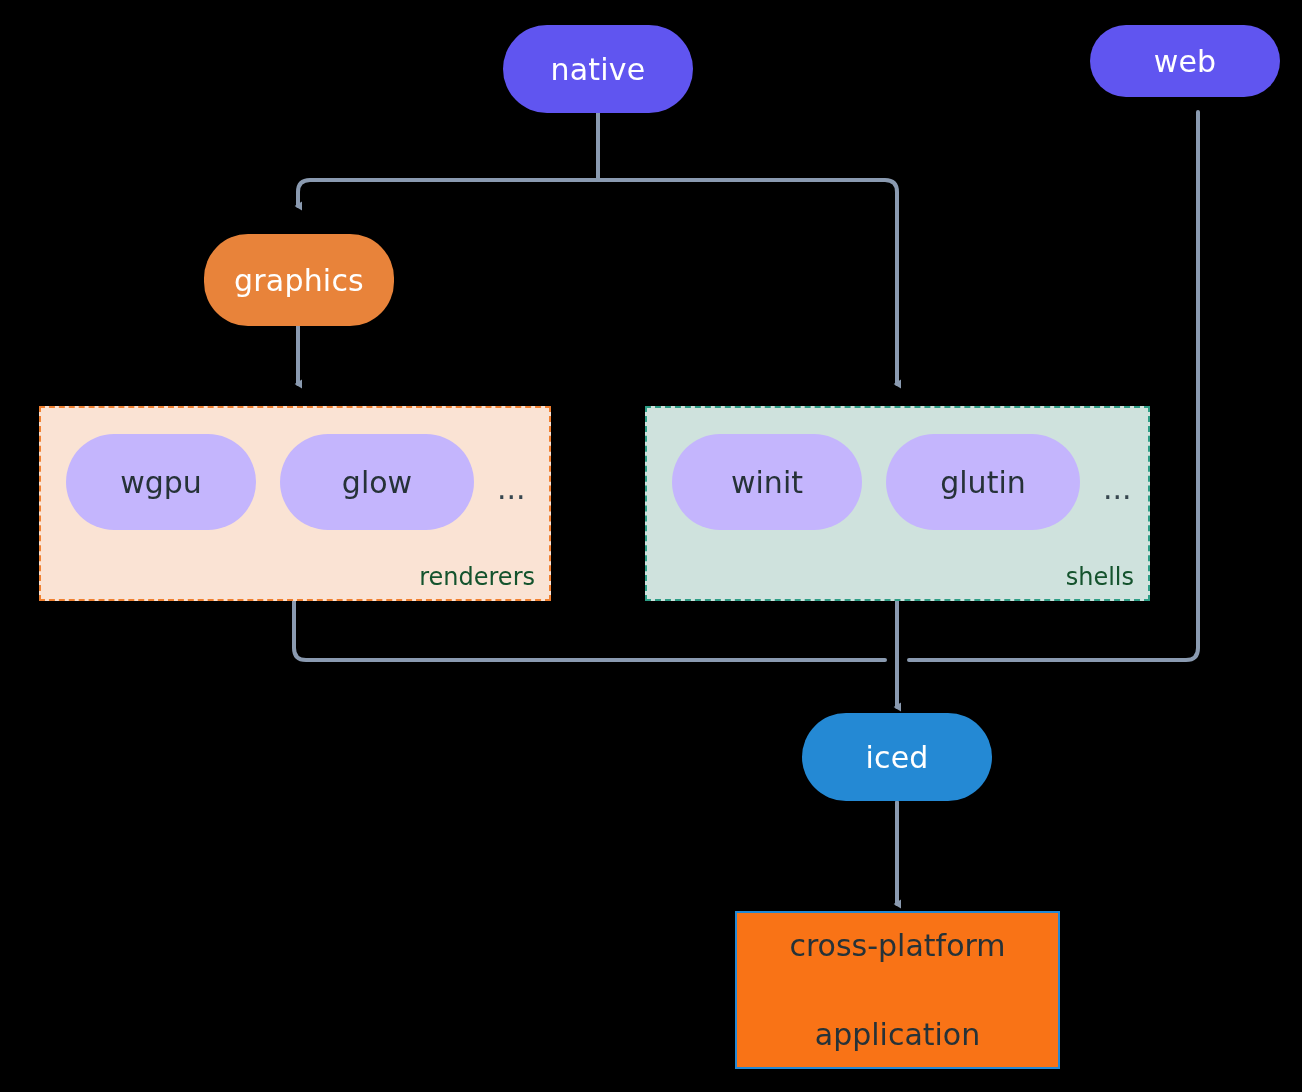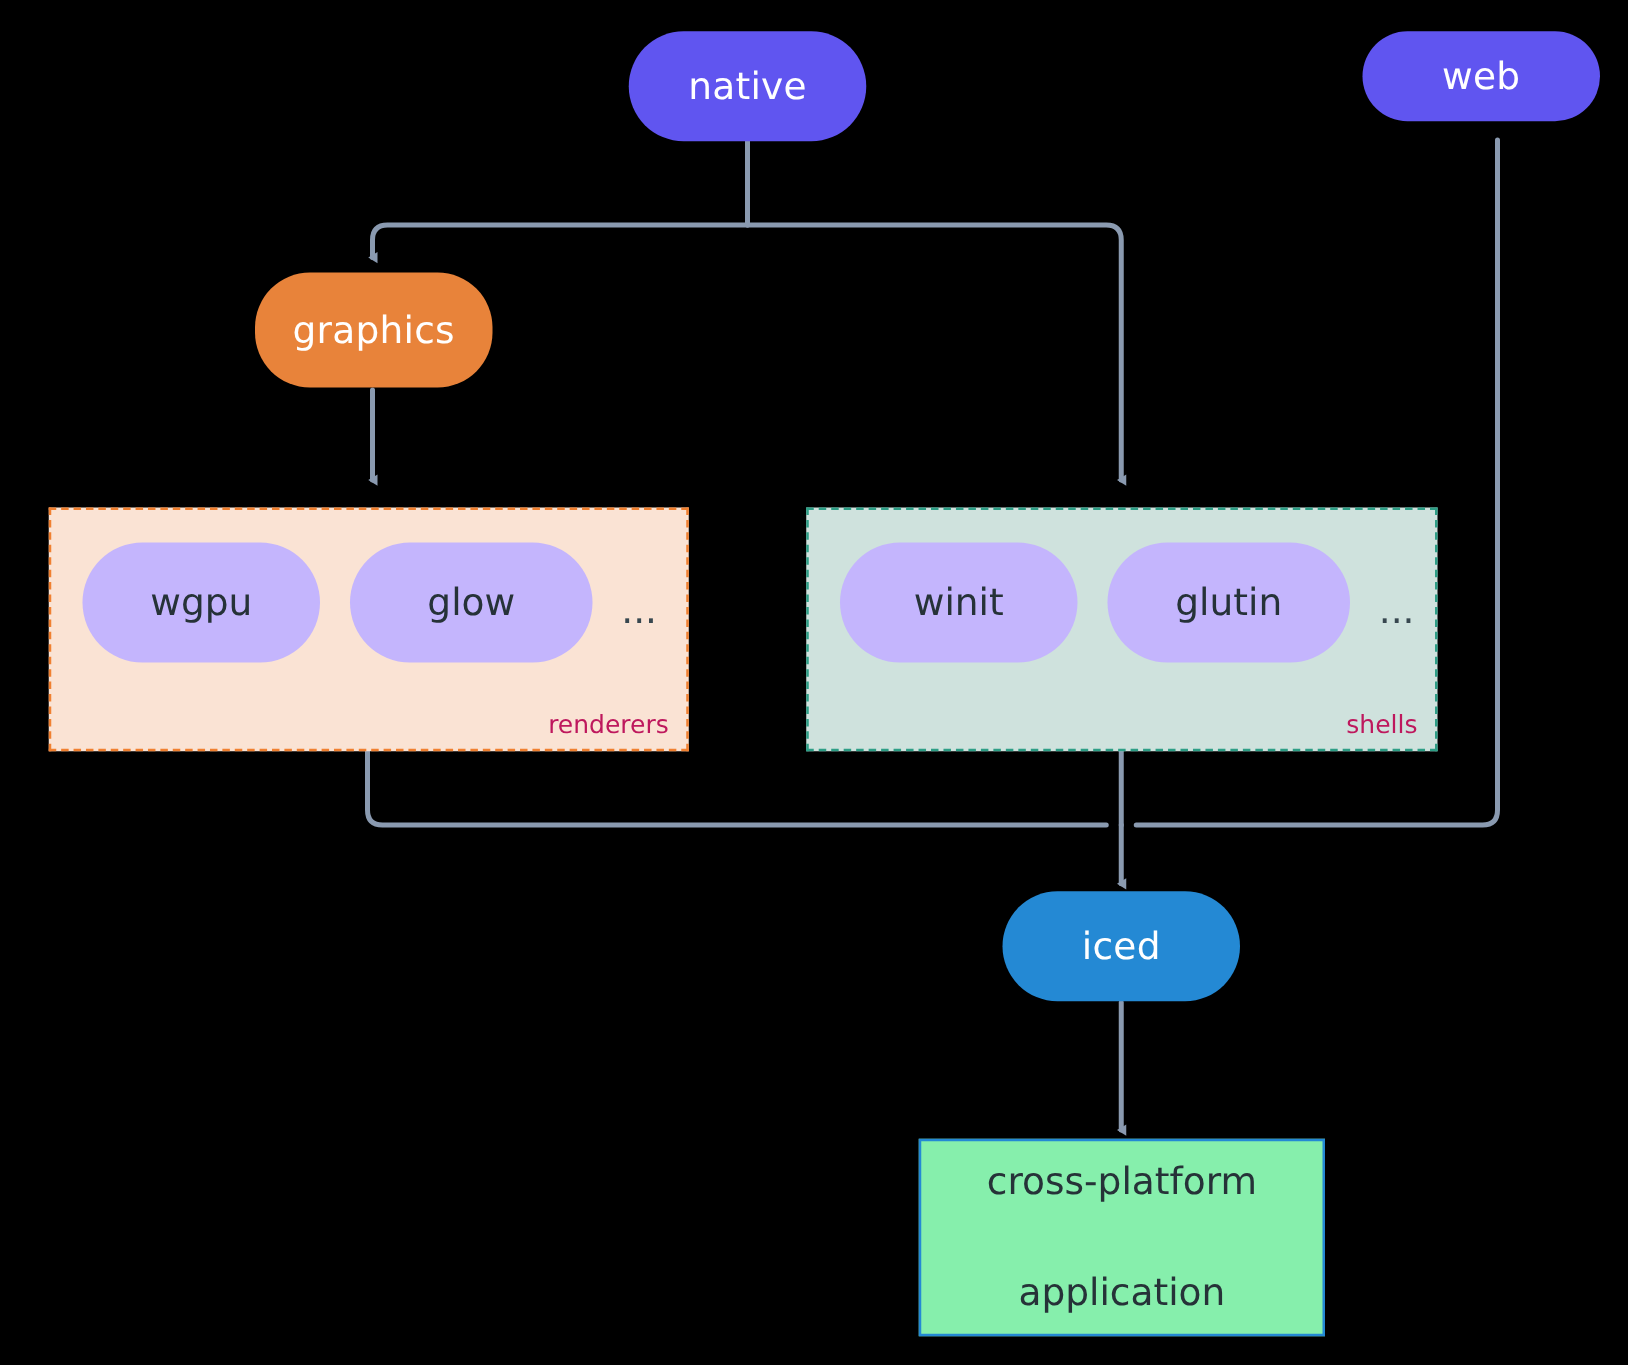--- a/index.html
+++ b/index.html
@@ -74,22 +74,22 @@
     border: 2px dashed #f08030;
   }
   .cluster-shells {
     background: #cfe2dd;
     border: 2px dashed #2e9e86;
   }
   .cluster-label {
     position: absolute;
     right: 14px;
     bottom: 8px;
-    font-size: 20px;
-    color: #be185d;
+    font-size: 24px;
+    color: #14532d;
     white-space: nowrap;
   }
 
   
   .chip {
     position: absolute;
     display: flex;
     align-items: center;
     justify-content: center;
     background: #c4b5fd;
@@ -104,21 +104,21 @@
     font-size: 30px;
     color: #37474f;
     line-height: 1;
     white-space: nowrap;
   }
 
   
   .rect-app {
     position: absolute;
     box-sizing: border-box;
-    background: #86efac;
+    background: #f97316;
     border: 2px solid #2489d4;
     color: #263238;
     font-size: 30px;
     display: flex;
     flex-direction: column;
     align-items: center;
     justify-content: center;
     line-height: 1.65;
     text-align: center;
     gap: 40px;
@@ -159,21 +159,21 @@
   </svg>
 
   <div class="node pill-purple" style="left:487px; top:25px; width:190px; height:88px;">
     <span>native</span>
   </div>
 
   <div class="node pill-purple" style="left:1074px; top:25px; width:190px; height:72px;">
     <span>web</span>
   </div>
 
-  <div class="node pill-orange" style="left:188px; top:218px; width:190px; height:92px;">
+  <div class="node pill-orange" style="left:188px; top:234px; width:190px; height:92px;">
     <span>graphics</span>
   </div>
 
   <div class="cluster cluster-renderers" style="left:23px; top:406px; width:512px; height:195px;">
     <div class="chip" style="left:25px; top:26px; width:190px; height:96px;">
       <span>wgpu</span>
     </div>
     <div class="chip" style="left:239px; top:26px; width:194px; height:96px;">
       <span>glow</span>
     </div>

